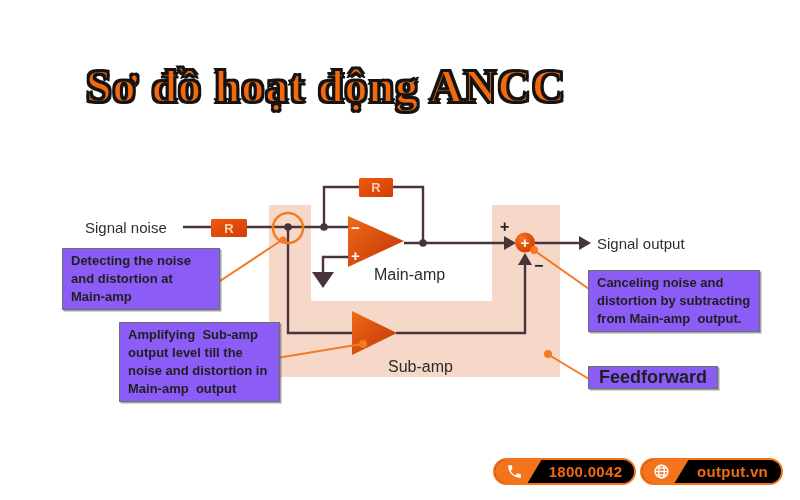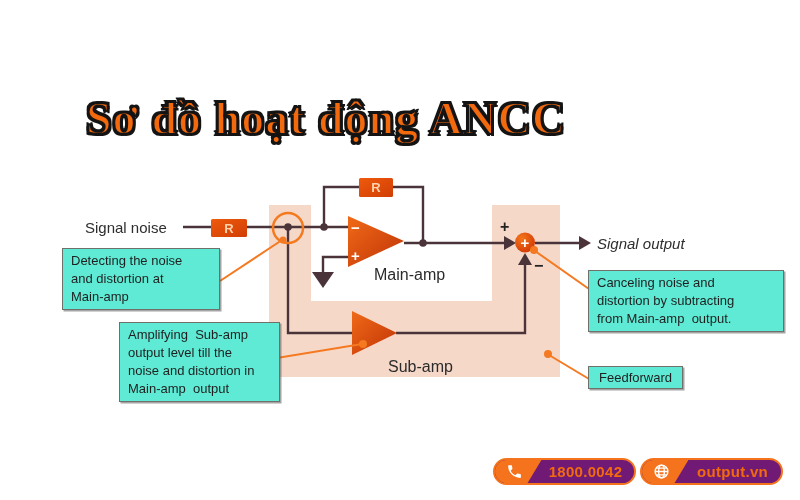--- a/index.html
+++ b/index.html
@@ -8,44 +8,43 @@
     position:relative; width:800px; height:500px; background:#ffffff;
     overflow:hidden; font-family:"Liberation Sans", sans-serif;
   }
   
   .title {
     position:absolute; left:0; top:60px; width:652px; text-align:center;
     font-family:"Liberation Serif", serif; font-weight:bold; font-size:46px;
     color:#F2690E; letter-spacing:1px;
     -webkit-text-stroke:2px #141414;
     text-shadow:2px 2px 0 #141414, -2px -2px 0 #141414, 2px -2px 0 #141414, -2px 2px 0 #141414;
-    margin-top:32px;
   }
   svg.layer { position:absolute; left:0; top:0; }
   
   .dlabel { position:absolute; color:#2e2e2e; font-size:15px; white-space:nowrap; }
   .amp-label { font-size:16px; color:#2b2b2b; }
   .r-label { position:absolute; text-align:center; font-weight:bold; font-size:13px; color:#FFD2AC; }
   .sign { position:absolute; font-weight:bold; color:#fff; font-size:15px; line-height:15px; }
   .sign-dark { position:absolute; font-weight:bold; color:#222; font-size:16px; line-height:16px; }
   .sum-plus {
     position:absolute; left:515px; top:233px; width:20px; height:19px; text-align:center;
     color:#fff; font-weight:bold; font-size:15px; line-height:19px;
   }
   
   .note {
-    position:absolute; background:#5eead4; border:1.5px solid #70706a;
+    position:absolute; background:#8b5cf6; border:1.5px solid #70706a;
     box-shadow:1.5px 1.5px 0 rgba(90,90,90,.55);
     color:#1f1f1f; font-size:13px; line-height:18px;
-    padding:3px 8px; white-space:pre-wrap;
+    padding:3px 8px; white-space:pre-wrap;font-weight:bold;
   }
-  .note.small { font-size:13px; line-height:17px; padding:2px 10px; white-space:nowrap; }
+  .note.small { font-size:18px; line-height:17px; padding:2px 10px; white-space:nowrap; }
   
   .pill {
-    position:absolute; width:143px; height:27px; background:#701a75;
+    position:absolute; width:143px; height:27px; background:#000000;
     border:2px solid #F4731C; border-radius:14px; overflow:hidden; cursor:pointer;
   }
   .pill-left {
     position:absolute; left:-1px; top:-1px; bottom:-1px; width:48px; background:#F4731C;
     clip-path:polygon(0 0, 100% 0, calc(100% - 15px) 100%, 0 100%);
   }
   .pill-text {
     position:absolute; left:46px; right:4px; top:0; bottom:0; text-align:center;
     font-weight:bold; font-size:15px; line-height:23px; color:#F26A0E; letter-spacing:.3px;
   }
@@ -118,42 +117,42 @@
     </g>
     <g fill="#F47920">
       <circle cx="283" cy="240" r="3.5"></circle>
       <circle cx="363" cy="344" r="4"></circle>
       <circle cx="534" cy="250" r="4"></circle>
       <circle cx="548" cy="354" r="4"></circle>
     </g>
   </svg>
 
   <div class="dlabel" style="left:85px; top:219px;">Signal noise</div>
-  <div class="dlabel" style="left:597px; top:235px;font-style:italic;">Signal output</div>
+  <div class="dlabel" style="left:597px; top:235px;">Signal output</div>
   <div class="dlabel amp-label" style="left:374px; top:266px;">Main-amp</div>
   <div class="dlabel amp-label" style="left:372px; top:358px;margin-left:16px;">Sub-amp</div>
 
   <div class="r-label" style="left:211px; top:221px; width:36px;">R</div>
   <div class="r-label" style="left:359px; top:180px; width:34px;">R</div>
 
   <div class="sign" style="left:351px; top:220px;">−</div>
   <div class="sign" style="left:351px; top:248px;">+</div>
 
   <div class="sum-plus">+</div>
   <div class="sign-dark" style="left:500px; top:219px;">+</div>
   <div class="sign-dark" style="left:534px; top:258px;">−</div>
 
   <div class="note" style="left:62px; top:248px; width:158px;">Detecting the noise
 and distortion at
 Main-amp</div>
   <div class="note" style="left:91px; top:322px; width:161px;margin-left:28px;">Amplifying  Sub-amp
 output level till the
 noise and distortion in
 Main-amp  output</div>
-  <div class="note" style="left:588px; top:270px; width:196px;">Canceling noise and
+  <div class="note" style="left:588px; top:270px; width:172px;">Canceling noise and
 distortion by subtracting
 from Main-amp  output.</div>
   <div class="note small" style="left:588px; top:366px;">Feedforward</div>
 
   <div class="pill" style="left:493px; top:458px;">
     <div class="pill-left"></div>
     <svg class="pill-icon" width="17" height="17" viewBox="0 0 24 24">
       <path fill="#ffffff" d="M6.62 10.79c1.44 2.83 3.76 5.14 6.59 6.59l2.2-2.2c.27-.27.67-.36 1.02-.24 1.12.37 2.33.57 3.57.57.55 0 1 .45 1 1V20c0 .55-.45 1-1 1-9.39 0-17-7.61-17-17 0-.55.45-1 1-1h3.5c.55 0 1 .45 1 1 0 1.25.2 2.45.57 3.57.11.35.03.74-.25 1.02l-2.2 2.2z"></path>
     </svg>
     <div class="pill-text">1800.0042</div>

